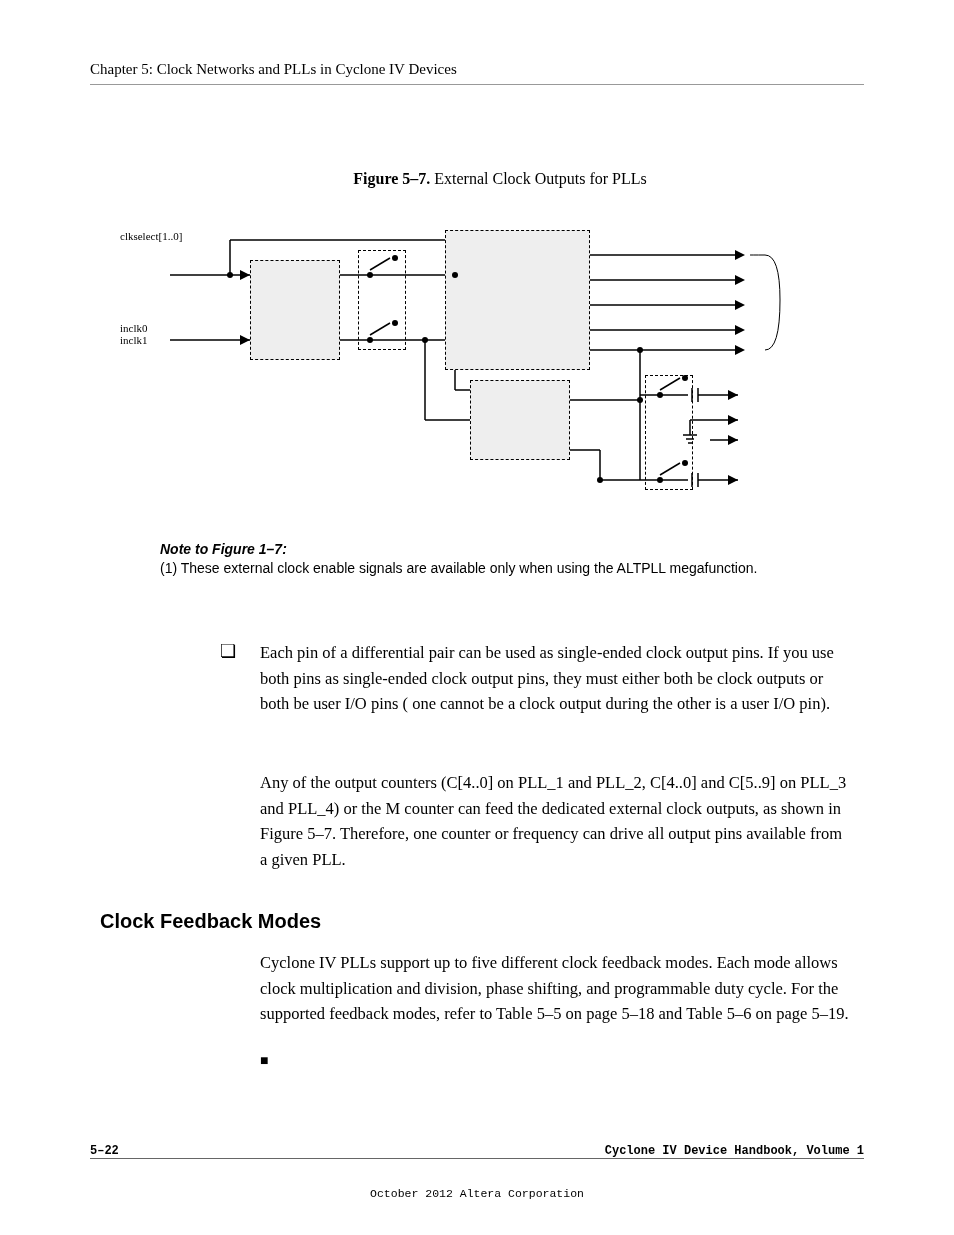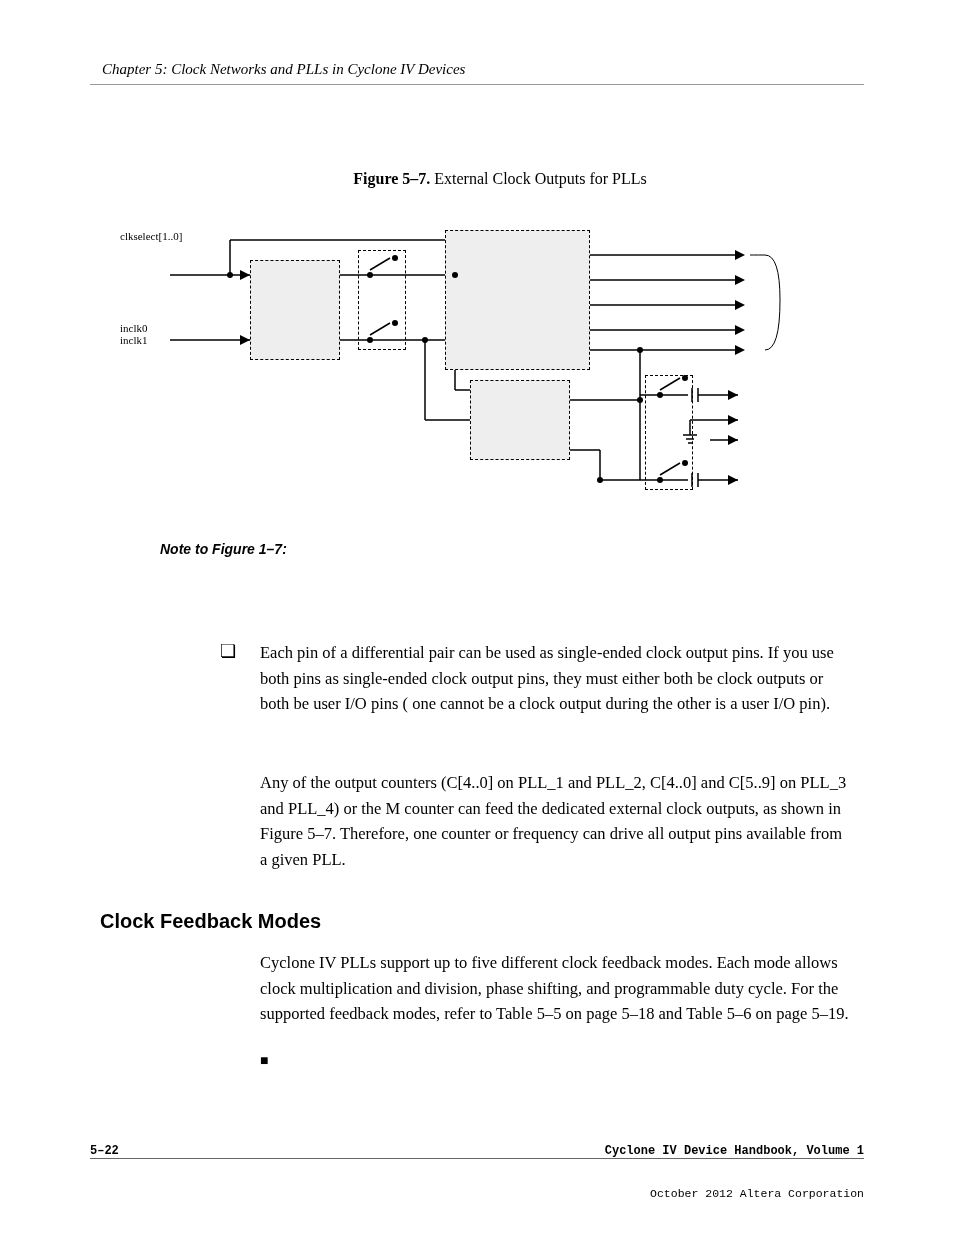--- a/index.html
+++ b/index.html
@@ -16,23 +16,21 @@
     height: 1235px;
     box-sizing: border-box;
   }
   .header-area {
     position: absolute;
     left: 90px;
     right: 90px;
     top: 60px;
   }
   .chapter {
-    font-style: italic;
     font-size: 15px;
-    margin-left: 12px;
   }
   .rule {
     border: none;
     border-top: 1.5px solid #999;
     margin-top: 6px;
   }
   .fig-title {
     position: absolute;
     left: 100px;
     top: 170px;
@@ -108,21 +106,21 @@
     font-size: 12px;
   }
   .footer .pn { font-weight: bold; float: left; }
   .footer .vol { font-weight: bold; float: right; }
   .footer hr {
     clear: both;
     border: none;
     border-top: 1px solid #666;
     margin-bottom: 4px;
   }
-  .copyright { text-align: right; font-size: 11.5px; margin-top: 28px; }
+  .copyright { text-align: center; font-size: 11.5px; margin-top: 28px; }
 </style>
 </head>
 <body>
 
 <div class="page">
 
   <div class="header-area">
     <span class="chapter">Chapter 5: Clock Networks and PLLs in Cyclone IV Devices</span>
     <hr class="rule">
   </div>
@@ -219,20 +217,21 @@
     <div class="dot" style="left:585px;top:263px"></div>
     <div class="dot" style="left:500px;top:280px"></div>
 
     <span class="lbl" style="left:20px;top:30px;font-size:11px">clkselect[1..0]</span>
     <span class="lbl" style="left:20px;top:122px;font-size:11px">inclk0
 inclk1</span>
   </div>
 
   <div class="note">
     <strong>Note to Figure 1–7:</strong><br>
+    <span>(1) These external clock enable signals are available only when using the ALTPLL megafunction.</span>
   </div>
 
   <div style="position:absolute;left:220px;top:640px;font-size:18px">❏</div>
 
   <div class="section-body" style="top:640px;left:260px;width:590px">Each pin of a differential pair can be used as single-ended clock output pins. If you use both pins as single-ended clock output pins, they must either both be clock outputs or both be user I/O pins ( one cannot be a clock output during the other is a user I/O pin).</div>
 
   <div class="section-body" style="top:770px;left:260px;width:590px">Any of the output counters (C[4..0] on PLL_1 and PLL_2, C[4..0] and C[5..9] on PLL_3 and PLL_4) or the M counter can feed the dedicated external clock outputs, as shown in Figure 5–7. Therefore, one counter or frequency can drive all output pins available from a given PLL.</div>
 
   <div class="section-title" style="top:910px">Clock Feedback Modes</div>
 

